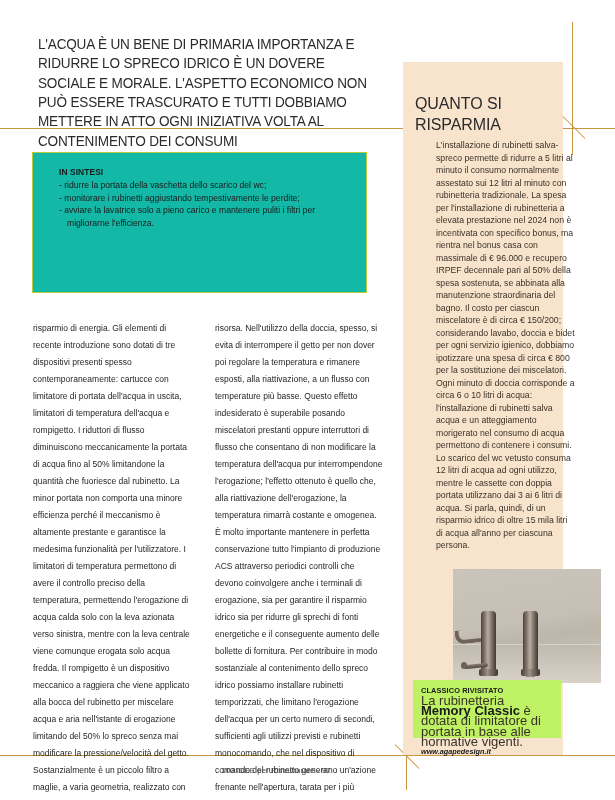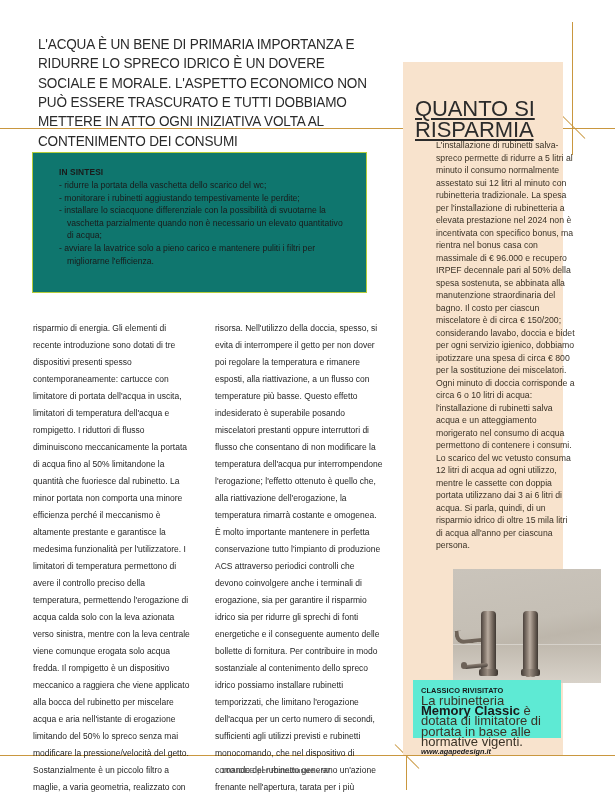--- a/index.html
+++ b/index.html
@@ -77,21 +77,21 @@
 
   
   .sintesi-box {
     position: absolute;
     left: 32px;
     top: 152px;
     width: 335px;
     height: 141px;
     border: 1.4px solid #b5cc3a;
     box-sizing: border-box;
-    background: #0f766e;
+    background: #14b8a6;
   }
   .sintesi-inner {
     padding: 14px 16px 0 26px;
   }
   .sintesi-title {
     font-size: 8.4px;
     font-weight: bold;
     letter-spacing: 0.1px;
     color: #1a1a1a;
     margin: 0 0 2px 0;
@@ -136,26 +136,25 @@
     top: 62px;
     width: 160px;
     height: 693px;
     background: #f8e3cd;
   }
   .sidebar-title {
     position: absolute;
     left: 415px;
     top: 80px;
     width: 150px;
-    font-size: 22px;
+    font-size: 16px;
     line-height: 21px;
     font-weight: 400;
     color: #2b2b2b;
     letter-spacing: -0.1px;
-    text-decoration: underline;
   }
   .sidebar-body {
     position: absolute;
     left: 436px;
     top: 139px;
     width: 140px;
     font-size: 8.7px;
     line-height: 12.5px;
     color: #3a3226;
   }
@@ -247,21 +246,21 @@
   }
   .tap-right { left: 70px; }
 
   
   .caption {
     position: absolute;
     left: 413px;
     top: 680px;
     width: 148px;
     height: 58px;
-    background: #5eead4;
+    background: #bef264;
     box-sizing: border-box;
     padding: 6px 8px;
   }
   .caption-title {
     font-size: 7.4px;
     font-weight: bold;
     color: #1a1a1a;
     letter-spacing: 0.1px;
     margin: 0 0 1px 0;
   }
@@ -307,21 +306,20 @@
   </div>
 
 <h1 class="headline">L'ACQUA È UN BENE DI PRIMARIA IMPORTANZA E RIDURRE LO SPRECO IDRICO È UN DOVERE SOCIALE E MORALE. L'ASPETTO ECONOMICO NON PUÒ ESSERE TRASCURATO E TUTTI DOBBIAMO METTERE IN ATTO OGNI INIZIATIVA VOLTA AL CONTENIMENTO DEI CONSUMI</h1>
 
 <section class="sintesi-box">
   <div class="sintesi-inner">
     <div class="sintesi-title">IN SINTESI</div>
     <ul class="sintesi-list">
       <li>- ridurre la portata della vaschetta dello scarico del wc;</li>
       <li>- monitorare i rubinetti aggiustando tempestivamente le perdite;</li>
-      <li>- installare lo sciacquone differenziale con la possibilità di svuotarne la vaschetta parzialmente quando non è necessario un elevato quantitativo di acqua;</li>
       <li>- avviare la lavatrice solo a pieno carico e mantenere puliti i filtri per migliorarne l'efficienza.</li>
     </ul>
   </div>
 </section>
 
 <div class="col col-1">
   <p>risparmio di energia. Gli elementi di recente introduzione sono dotati di tre dispositivi presenti spesso contemporaneamente: cartucce con limitatore di portata dell'acqua in uscita, limitatori di temperatura dell'acqua e rompigetto. I riduttori di flusso diminuiscono meccanicamente la portata di acqua fino al 50% limitandone la quantità che fuoriesce dal rubinetto. La minor portata non comporta una minore efficienza perché il meccanismo è altamente prestante e garantisce la medesima funzionalità per l'utilizzatore. I limitatori di temperatura permettono di avere il controllo preciso della temperatura, permettendo l'erogazione di acqua calda solo con la leva azionata verso sinistra, mentre con la leva centrale viene comunque erogata solo acqua fredda. Il rompigetto è un dispositivo meccanico a raggiera che viene applicato alla bocca del rubinetto per miscelare acqua e aria nell'istante di erogazione limitando del 50% lo spreco senza mai modificare la pressione/velocità del getto. Sostanzialmente è un piccolo filtro a maglie, a varia geometria, realizzato con resine autopulenti che evita la sedimentazione di calcare, cloro e batteri all'interno del rubinetto. Questo piccolo dispositivo, avendo la funzione di ridurre in modo sostanziale l'afflusso d'acqua nel rubinetto, genera un risparmio della</p>
 </div>
 <div class="col col-2">
   <p>risorsa. Nell'utilizzo della doccia, spesso, si evita di interrompere il getto per non dover poi regolare la temperatura e rimanere esposti, alla riattivazione, a un flusso con temperature più basse. Questo effetto indesiderato è superabile posando miscelatori prestanti oppure interruttori di flusso che consentano di non modificare la temperatura dell'acqua pur interrompendone l'erogazione; l'effetto ottenuto è quello che, alla riattivazione dell'erogazione, la temperatura rimarrà costante e omogenea. È molto importante mantenere in perfetta conservazione tutto l'impianto di produzione ACS attraverso periodici controlli che devono coinvolgere anche i terminali di erogazione, sia per garantire il risparmio idrico sia per ridurre gli sprechi di fonti energetiche e il conseguente aumento delle bollette di fornitura. Per contribuire in modo sostanziale al contenimento dello spreco idrico possiamo installare rubinetti temporizzati, che limitano l'erogazione dell'acqua per un certo numero di secondi, sufficienti agli utilizzi previsti e rubinetti monocomando, che nel dispositivo di comando del rubinetto generano un'azione frenante nell'apertura, tarata per i più comuni utilizzi giornalieri. Tutto deve essere valutato in relazione alle condizioni di utilizzo e quindi relazionato all'esame delle caratteristiche dell'utenza.</p>

